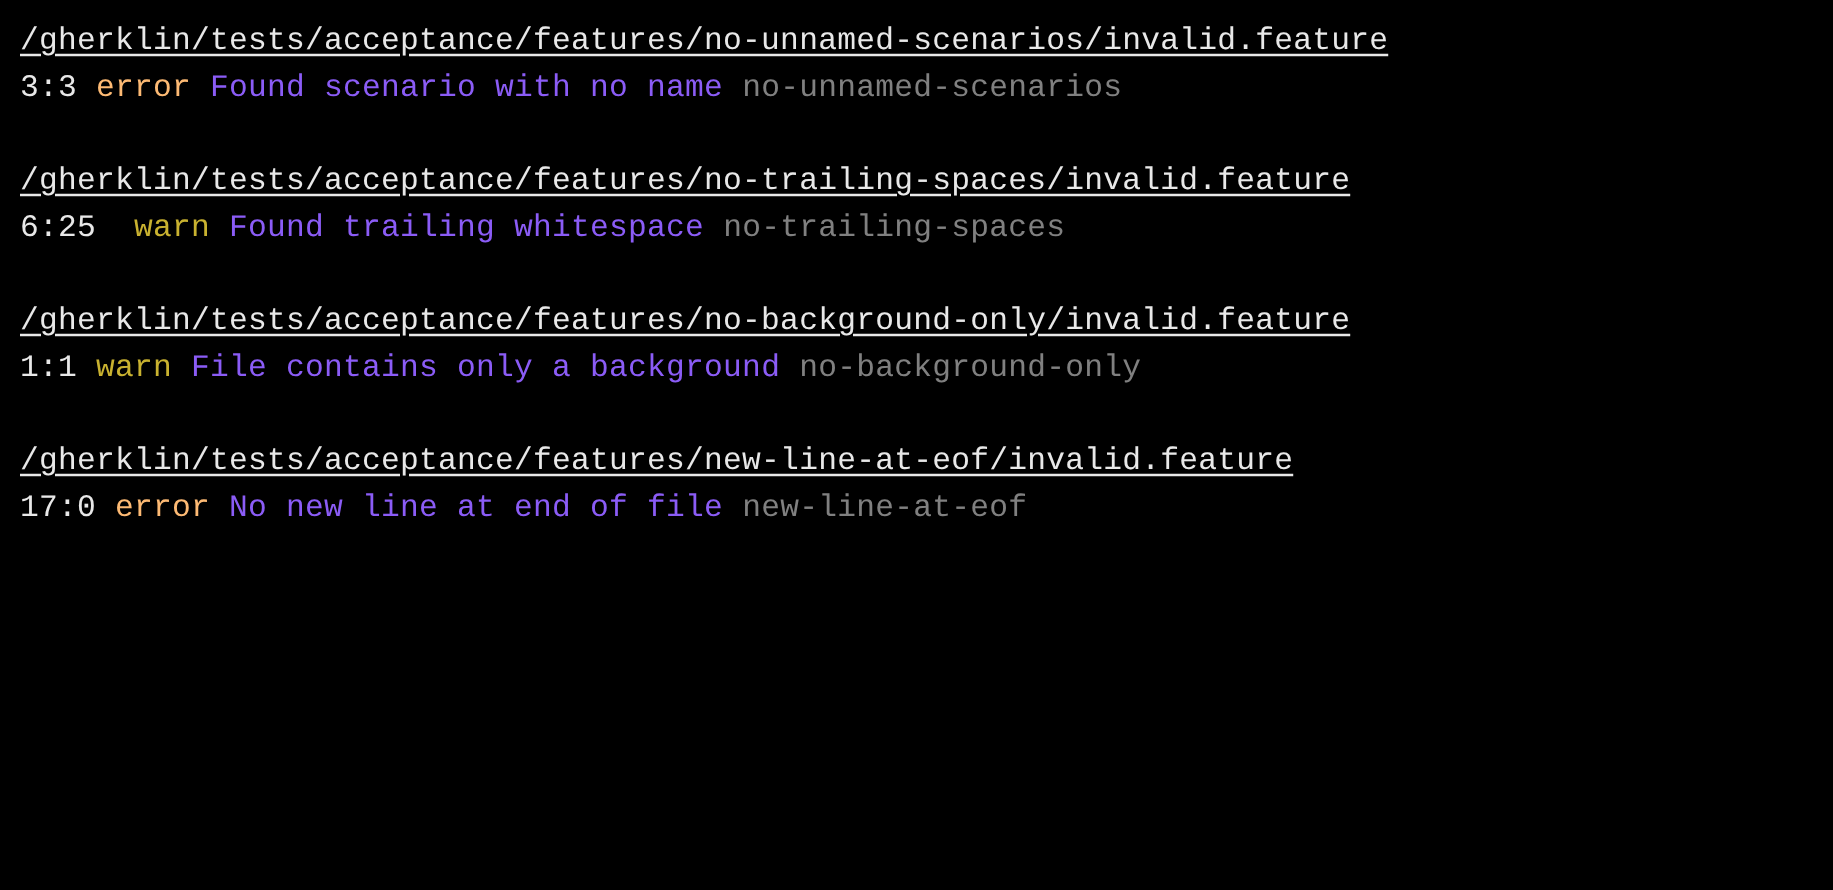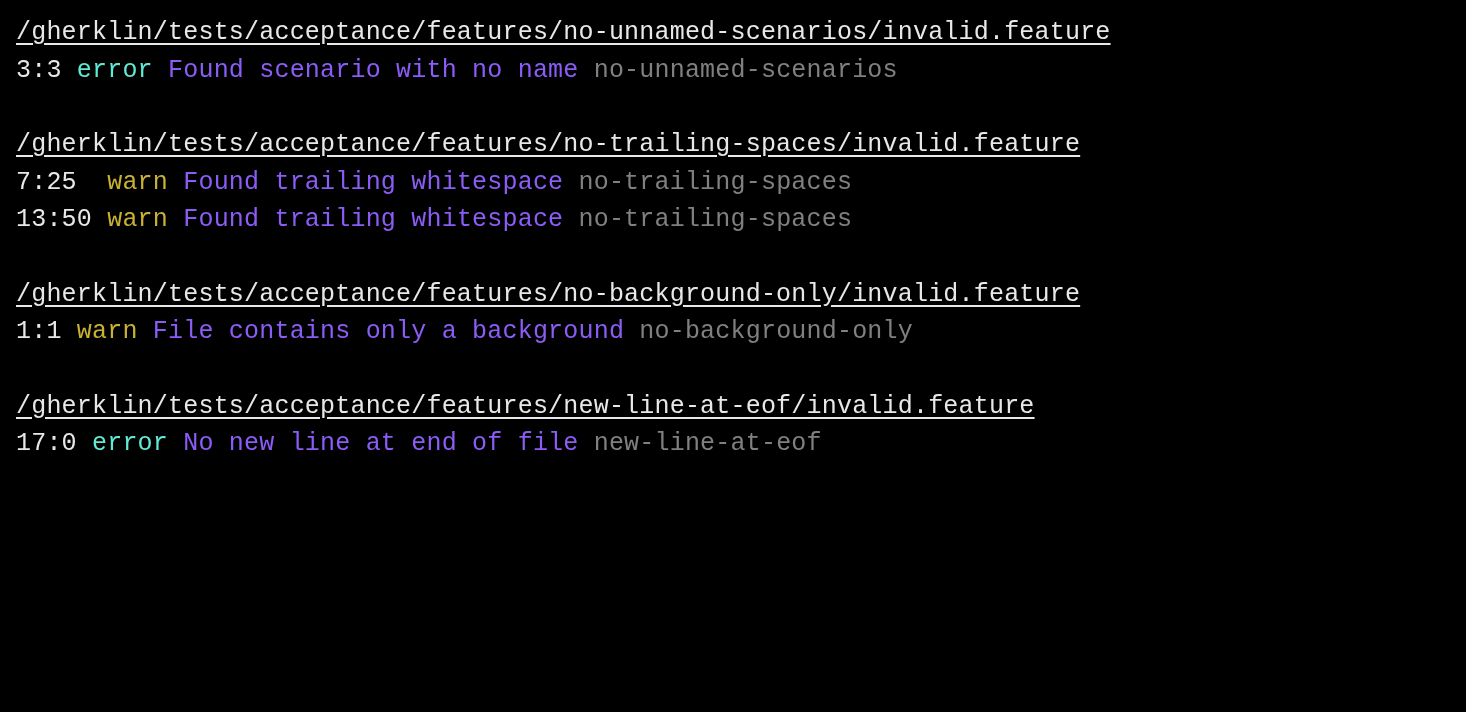--- a/index.html
+++ b/index.html
@@ -21,21 +21,21 @@
     }
     .file-path {
       color: #e8e8e8;
       text-decoration: underline;
       text-underline-offset: 4px;
     }
     .line-col {
       color: #e8e8e8;
     }
     .severity-error {
-      color: #5eead4;
+      color: #fdba74;
     }
     .severity-warn {
       color: #c9b230;
     }
     .message {
       color: #8b5cf6;
     }
     .rule-name {
       color: #808080;
     }
@@ -52,22 +52,21 @@
 </head>
 <body>
 
 <div id="output">
     <div class="group">
       <div class="line"><span class="file-path">/gherklin/tests/acceptance/features/no-unnamed-scenarios/invalid.feature</span></div>
       <div class="line"><span class="line-col">3:3</span> <span class="severity-error">error</span> <span class="message">Found scenario with no name</span> <span class="rule-name">no-unnamed-scenarios</span></div>
     </div>
     <div class="group">
       <div class="line"><span class="file-path">/gherklin/tests/acceptance/features/no-trailing-spaces/invalid.feature</span></div>
-      <div class="line"><span class="line-col">7:25 </span> <span class="severity-warn">warn</span> <span class="message">Found trailing whitespace</span> <span class="rule-name">no-trailing-spaces</span></div>
-      <div class="line"><span class="line-col">13:50</span> <span class="severity-warn">warn</span> <span class="message">Found trailing whitespace</span> <span class="rule-name">no-trailing-spaces</span></div>
+      <div class="line"><span class="line-col">6:25 </span> <span class="severity-warn">warn</span> <span class="message">Found trailing whitespace</span> <span class="rule-name">no-trailing-spaces</span></div>
     </div>
     <div class="group">
       <div class="line"><span class="file-path">/gherklin/tests/acceptance/features/no-background-only/invalid.feature</span></div>
       <div class="line"><span class="line-col">1:1</span> <span class="severity-warn">warn</span> <span class="message">File contains only a background</span> <span class="rule-name">no-background-only</span></div>
     </div>
     <div class="group">
       <div class="line"><span class="file-path">/gherklin/tests/acceptance/features/new-line-at-eof/invalid.feature</span></div>
       <div class="line"><span class="line-col">17:0</span> <span class="severity-error">error</span> <span class="message">No new line at end of file</span> <span class="rule-name">new-line-at-eof</span></div>
     </div>
   </div>

